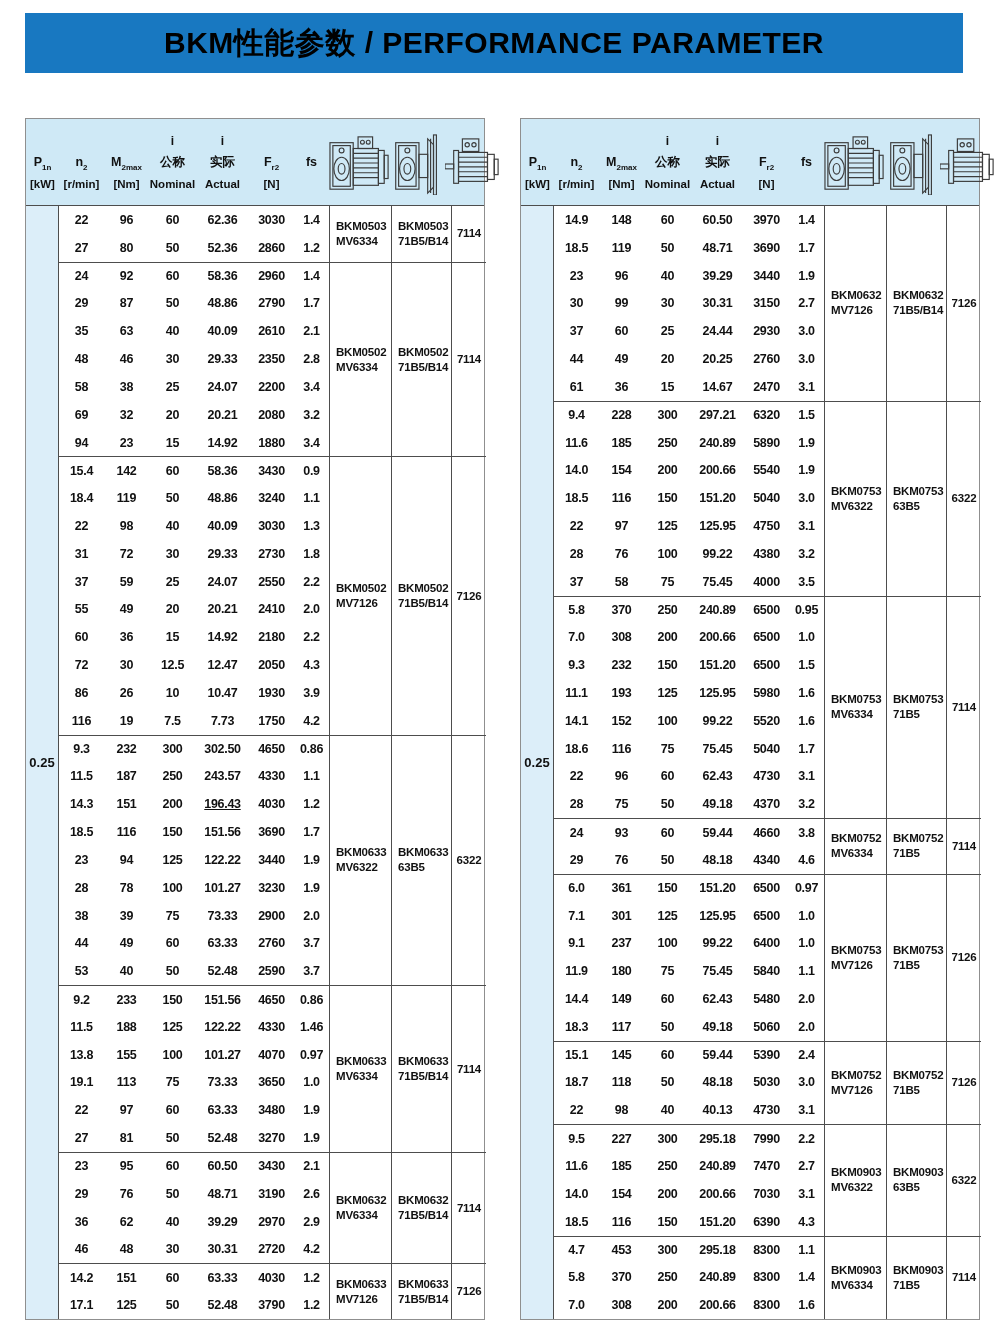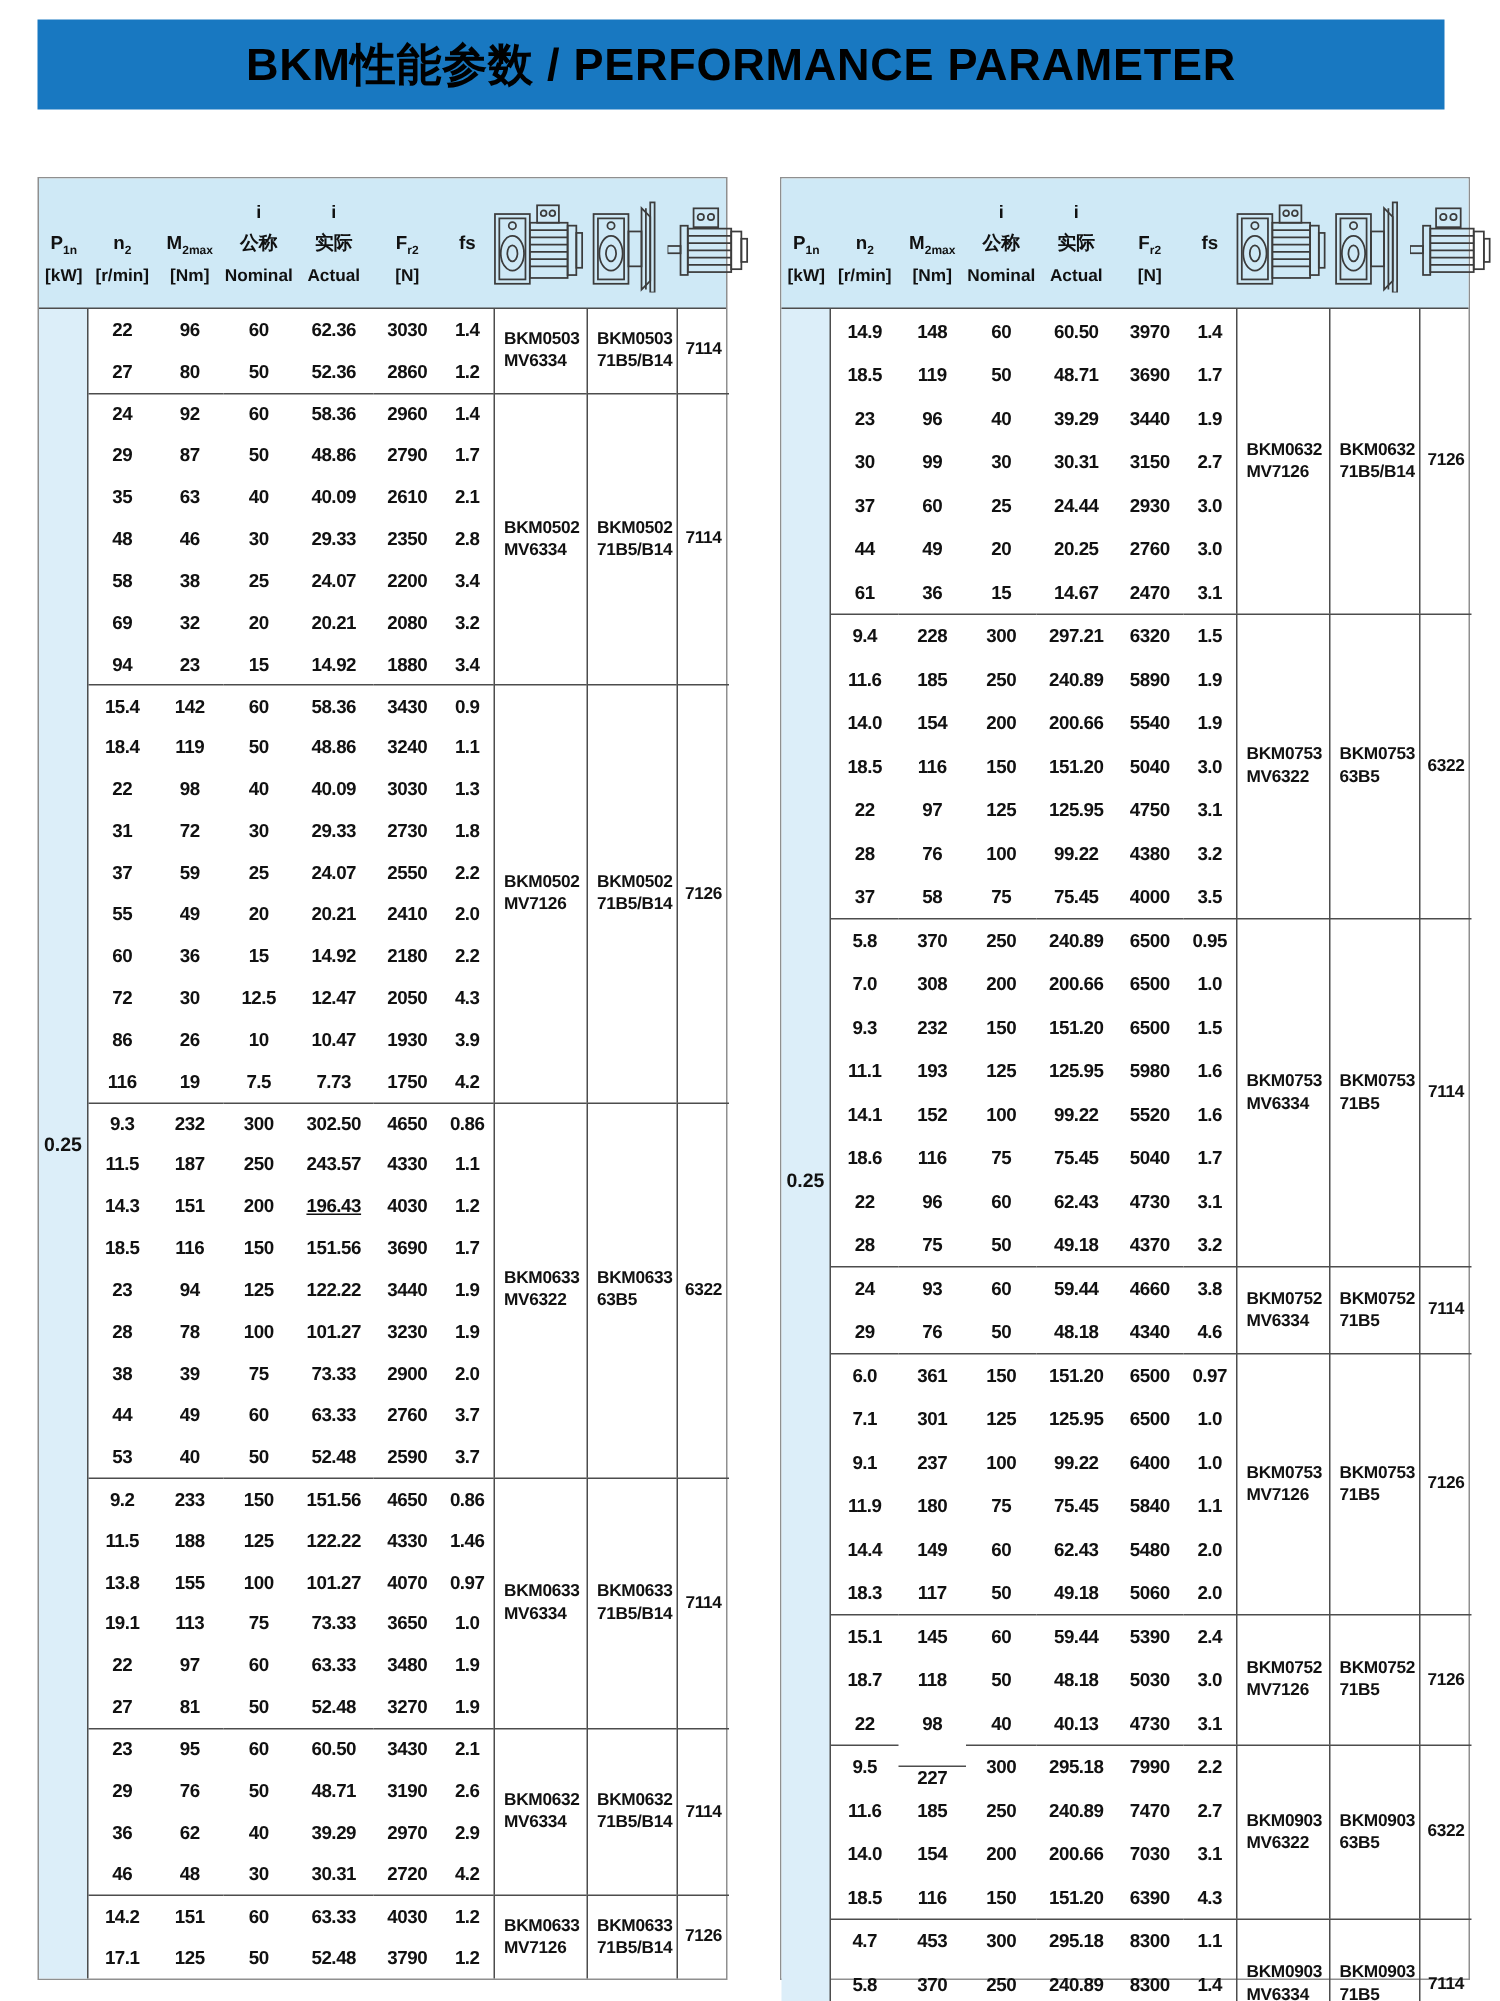--- a/index.html
+++ b/index.html
@@ -802,21 +802,21 @@
           <div>MV7126</div>
         </div>
         <div class="mcell sep" style="grid-area: 31 / 9 / span 3;">
           <div>BKM0752</div>
           <div>71B5</div>
         </div>
         <div class="mcell center sep" style="grid-area: 31 / 10 / span 3;">
           <div>7126</div>
         </div>
         <div class="ncell sep" style="grid-area: 34 / 2;">9.5</div>
-        <div class="ncell sep" style="grid-area: 34 / 3; margin-top: 14px;">227</div>
+        <div class="ncell sep" style="grid-area: 34 / 3;">227</div>
         <div class="ncell sep" style="grid-area: 34 / 4;">300</div>
         <div class="ncell sep" style="grid-area: 34 / 5;">295.18</div>
         <div class="ncell sep" style="grid-area: 34 / 6;">7990</div>
         <div class="ncell sep" style="grid-area: 34 / 7;">2.2</div>
         <div class="ncell" style="grid-area: 35 / 2;">11.6</div>
         <div class="ncell" style="grid-area: 35 / 3;">185</div>
         <div class="ncell" style="grid-area: 35 / 4;">250</div>
         <div class="ncell" style="grid-area: 35 / 5;">240.89</div>
         <div class="ncell" style="grid-area: 35 / 6;">7470</div>
         <div class="ncell" style="grid-area: 35 / 7;">2.7</div>

